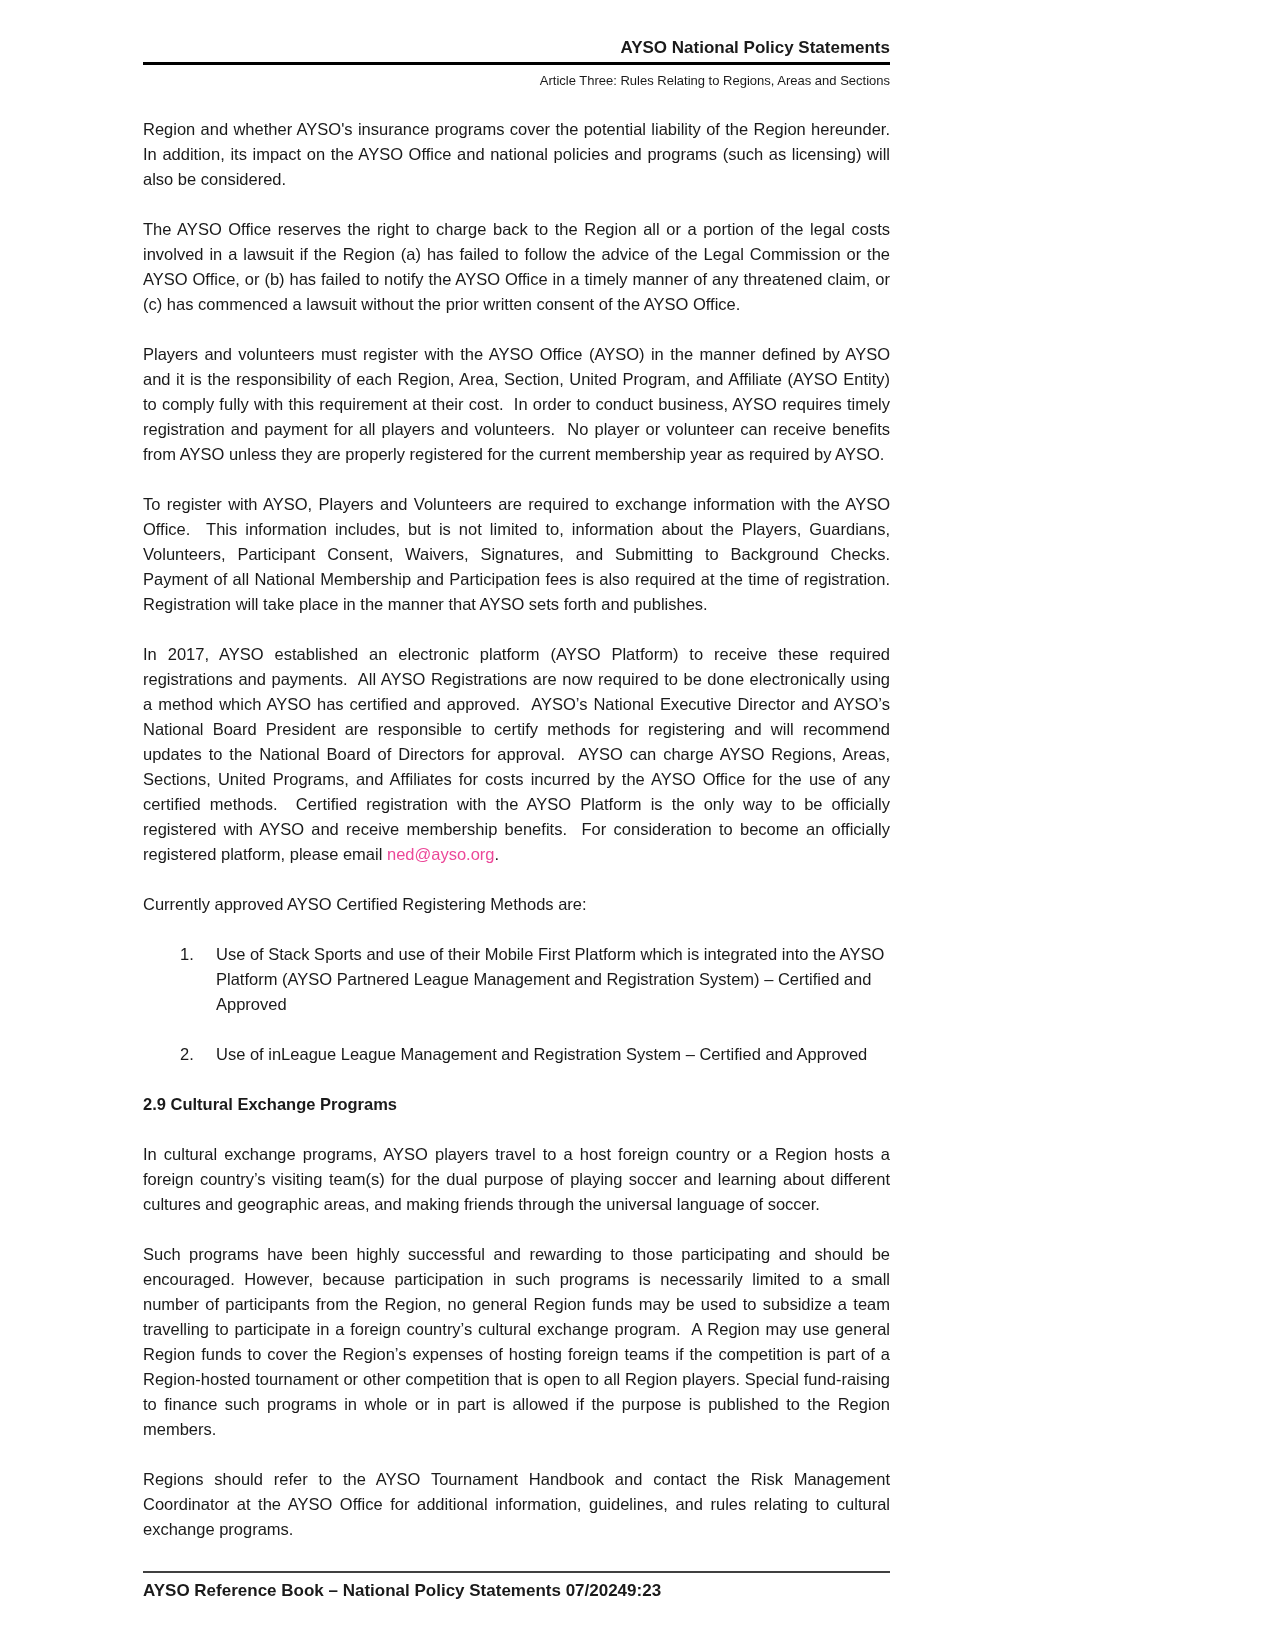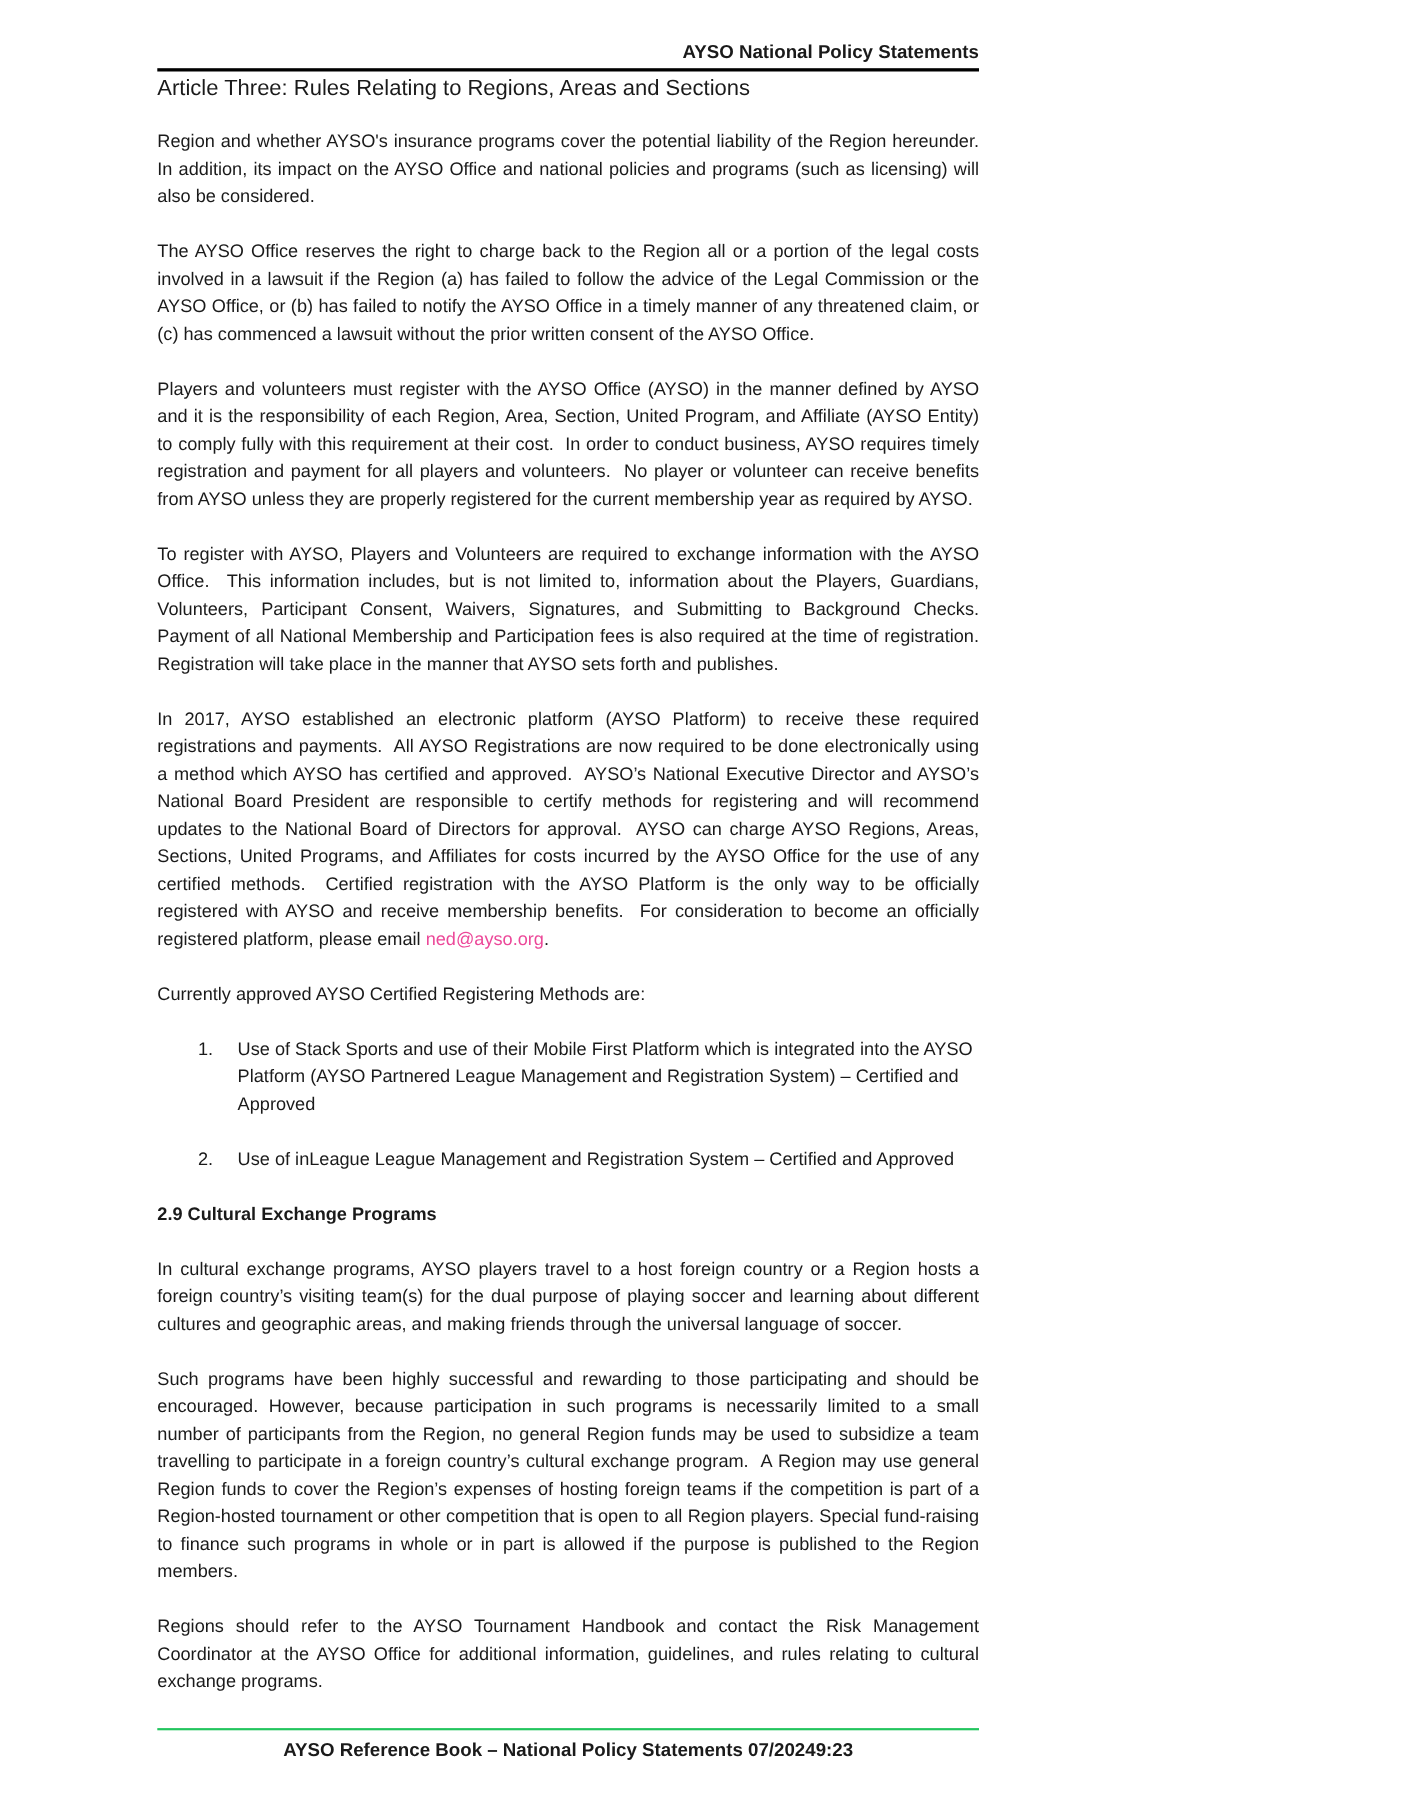--- a/index.html
+++ b/index.html
@@ -30,21 +30,22 @@
     font-weight: bold;
     font-size: 17px;
     margin: 0 0 2px 0;
   }
   .doc-header .rule {
     border: none;
     border-top: 3px solid #000000;
     margin: 0 0 3px 0;
   }
   .doc-header .subtitle {
-    font-size: 20px;
+    text-align: right;
+    font-size: 13px;
     margin: 0;
   }
   p.body-par {
     margin: 16px 0 25px 0;
     text-align: justify;
     white-space: pre-wrap;
   }
   h2.sec-heading {
     font-size: 16.5px;
     font-weight: bold;
@@ -66,24 +67,24 @@
   .method-item .num {
     flex: 0 0 36px;
     margin-left: 37px;
   }
   .method-item .item-text { flex: 1; }
   .doc-footer {
     position: absolute;
     left: 143px;
     right: 142px;
     top: 1571px;
-    border-top: 2px solid #22c55e;
+    border-top: 2px solid #404040;
     padding-top: 5px;
     display: flex;
-    justify-content: center;
+    justify-content: flex-start;
     font-weight: bold;
     font-size: 17px;
   }
 </style>
 </head>
 <body>
 
 <div class="page">
   <div class="content">
 

